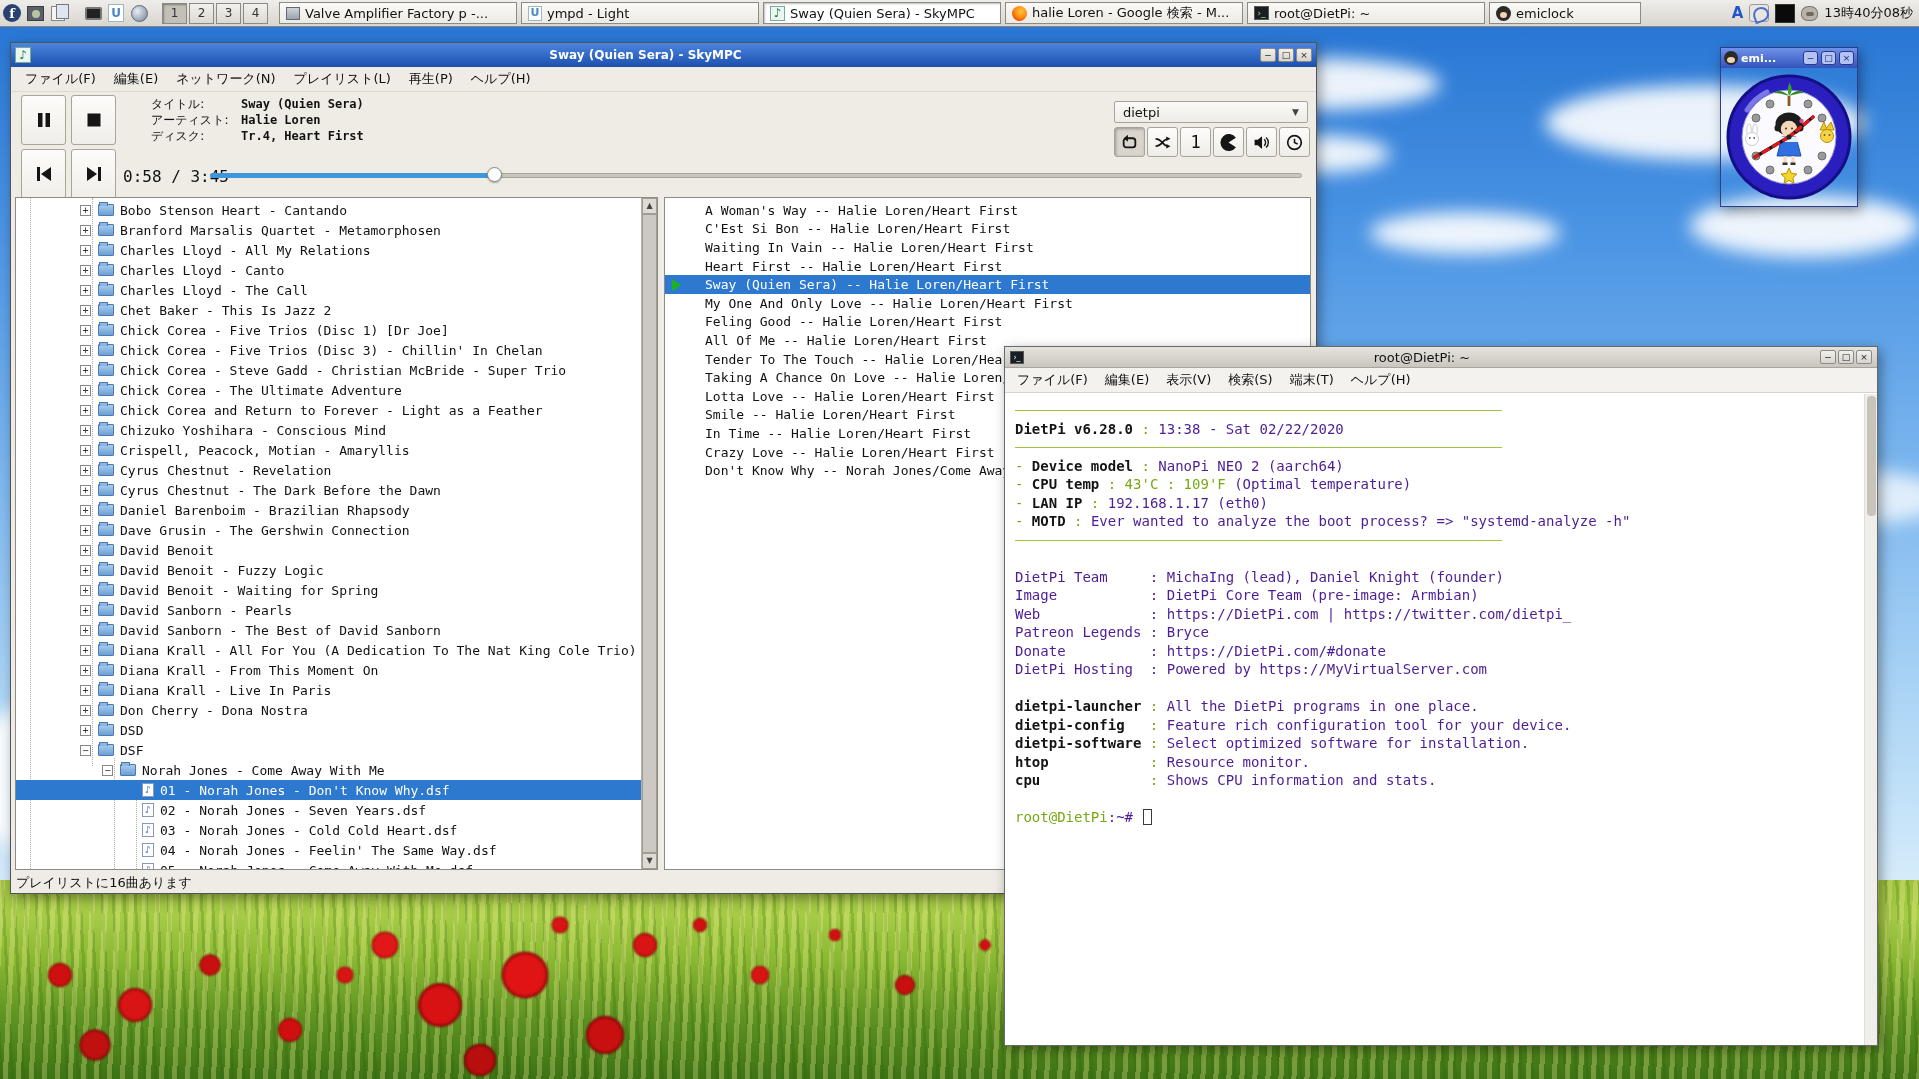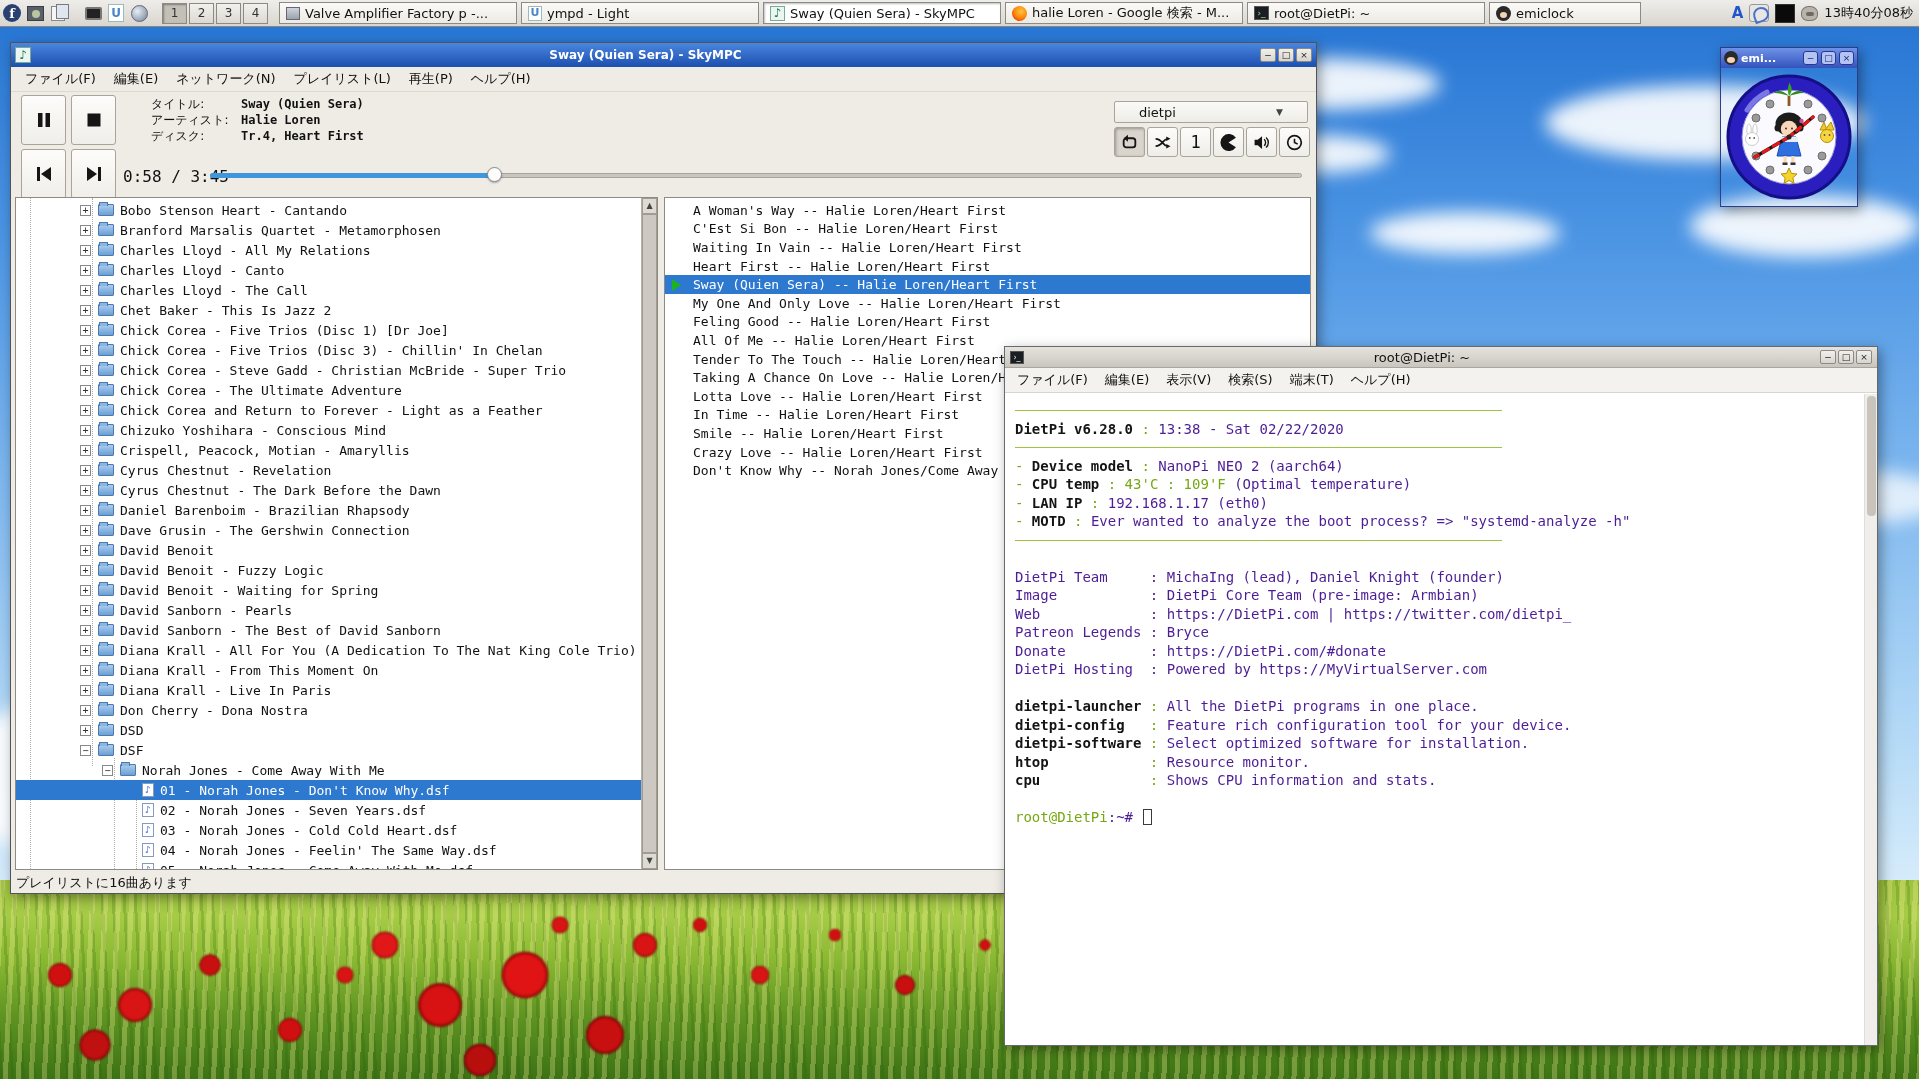--- a/index.html
+++ b/index.html
@@ -103,21 +103,21 @@
   #np-info { position:absolute; left:113px; top:53px; font-size:12px; color:#111; line-height:16px;}
   #np-info .row { display:flex; }
   #np-info .lab { width:90px;margin-left:27px; }
   #np-info .val { font-weight:bold; font-family:"DejaVu Sans Mono",monospace; }
   #sk-time { position:absolute; left:112px; top:124px; font-size:16px; font-family:"DejaVu Sans Mono",monospace; color:#111;}
   #seek { position:absolute; left:199px; top:124px; width:1092px; height:16px; }
   #seek .track { position:absolute; left:0; right:0; top:6px; height:5px; background:#c9c6bf; border-radius:3px; border:1px solid #a8a49c;}
   #seek .fill  { position:absolute; left:0; top:6px; height:5px; background:#3d97dd; border-radius:3px;}
   #seek .handle{ position:absolute; top:0px; width:15px; height:15px; border-radius:50%; background:#fdfdfd; border:1px solid #8a8a8a; box-shadow:0 1px 2px rgba(0,0,0,.3);}
   #sk-combo { position:absolute; left:1103px; top:58px; width:194px; height:22px; background:linear-gradient(180deg,#fbfaf8,#eeece6);
-    border:1px solid #a8a49c; border-radius:2px; font-size:13px; color:#111; display:flex; align-items:center; padding:0 24px;}
+    border:1px solid #a8a49c; border-radius:2px; font-size:13px; color:#111; display:flex; align-items:center; padding:0 8px;}
   #sk-combo .arrow { margin-left:auto; font-size:9px; color:#444; }
   #sk-toolbar { position:absolute; left:1103px; top:84px; display:flex; gap:2px; }
   .tool-btn { width:31px; height:30px; background:linear-gradient(180deg,#fdfcfa,#efede8); border:1px solid #a8a49c;
     border-radius:3px; display:flex; align-items:center; justify-content:center; font-size:15px; color:#111;}
   .tool-btn.pressed { background:#d9d5cd; box-shadow:inset 1px 1px 3px rgba(0,0,0,.3);}
   .panel { position:absolute; background:#fff; border:1px solid #8f8b84; overflow:hidden; }
   #tree-panel { left:4px; top:154px; width:643px; height:673px; }
   #pl-panel   { left:653px; top:154px; width:647px; height:673px; }
   #tree-box { position:absolute; left:0; top:2px; right:16px; bottom:0; }
   .guide { position:absolute; width:0; border-left:1px dotted #b0aca6; }
@@ -129,21 +129,21 @@
   .folder-ic { width:16px; height:12px; background:linear-gradient(180deg,#a9cdee,#6d9fd4); border:1px solid #4a7ab0;
     border-radius:1px; margin-right:6px; position:relative; flex:0 0 auto;}
   .folder-ic::before { content:""; position:absolute; left:0; top:-3px; width:7px; height:3px; background:#8cb6e0; border:1px solid #4a7ab0; border-bottom:none;}
   .note-ic { width:12px; height:14px; background:#fff; border:1px solid #8899bb; color:#2255cc; font-size:10px;
     line-height:12px; text-align:center; margin-right:6px; flex:0 0 auto;}
   .vscroll { position:absolute; right:0; top:0; bottom:0; width:16px; background:#e9e6e0; border-left:1px solid #b5b1a9;}
   .vs-up,.vs-dn { position:absolute; left:0; width:15px; height:16px; background:#dedbd4; border:1px solid #a09c94;
     font-size:8px; text-align:center; line-height:14px; color:#444;}
   .vs-up{top:0;} .vs-dn{bottom:0;}
   .vs-thumb { position:absolute; left:0; top:16px; bottom:16px; width:15px; background:#cdc9c2; border:1px solid #a09c94;}
-  .prow { position:relative; height:18.6px; display:flex; align-items:center; padding-left:28px;
+  .prow { position:relative; height:18.6px; display:flex; align-items:center; padding-left:40px;
     font:13px "DejaVu Sans Mono",monospace; color:#111; white-space:nowrap;text-align:center;}
   .prow.cur { background:#2e79d0; color:#fff; }
   .playtri { position:absolute; left:7px; width:0; height:0; border-left:9px solid #1db31d;
     border-top:6px solid rgba(0,0,0,0); border-bottom:6px solid rgba(0,0,0,0);}
   #sk-status { position:absolute; left:5px; top:831px; font-size:13px; color:#111; }
 
   
   #terminal { left:1004px; top:346px; width:874px; height:700px; background:#fff; border:1px solid #66696d; z-index:20;}
   #term-titlebar { height:21px; background:linear-gradient(180deg,#e5e3dd,#c9c6bf); display:flex; align-items:center;
     padding:0 5px; border-bottom:1px solid #a9a59d;}
@@ -510,24 +510,24 @@
         <div class="prow">
           <span>Tender To The Touch -- Halie Loren/Heart First</span>
         </div>
         <div class="prow">
           <span>Taking A Chance On Love -- Halie Loren/Heart First</span>
         </div>
         <div class="prow">
           <span>Lotta Love -- Halie Loren/Heart First</span>
         </div>
         <div class="prow">
+          <span>Smile -- Halie Loren/Heart First</span>
+        </div>
+        <div class="prow">
           <span>In Time -- Halie Loren/Heart First</span>
-        </div>
-        <div class="prow">
-          <span>Smile -- Halie Loren/Heart First</span>
         </div>
         <div class="prow">
           <span>Crazy Love -- Halie Loren/Heart First</span>
         </div>
         <div class="prow">
           <span>Don't Know Why -- Norah Jones/Come Away With Me</span>
         </div>
       </div>
   </div>
 

